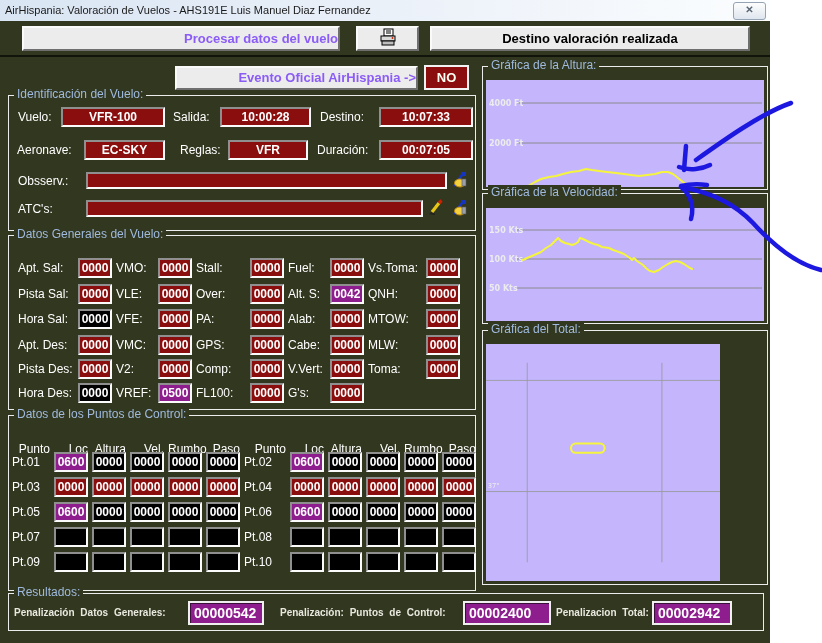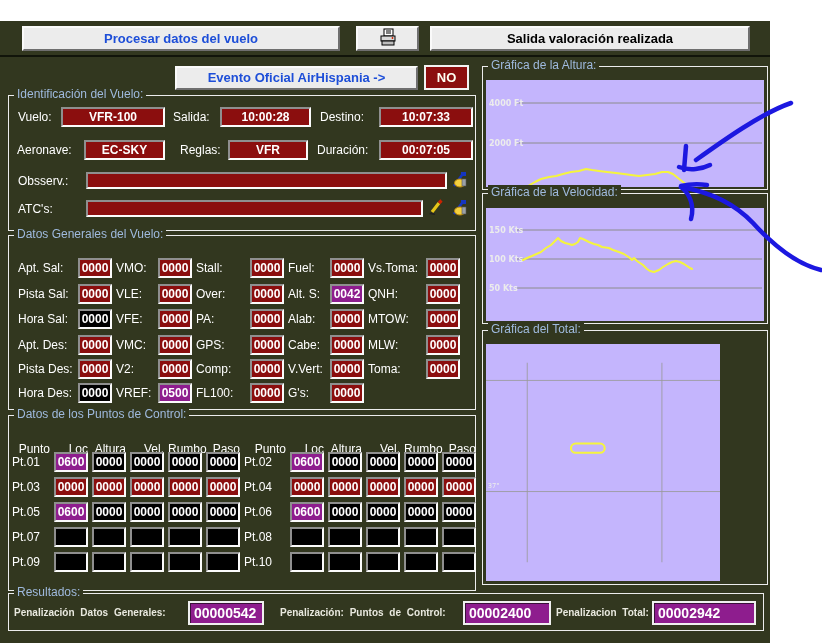--- a/index.html
+++ b/index.html
@@ -9,21 +9,21 @@
     background:linear-gradient(to right,#d9e5f3,#eef3fa 60%,#fbfdfe);
     border-bottom:1px solid #b9c5d4;}
   .title{position:absolute;left:5px;top:4px;font-size:11px;color:#1a1a1a;white-space:nowrap;}
   .close-btn{position:absolute;right:4px;top:2px;width:31px;height:16px;
     background:linear-gradient(#fdfdfd,#dfe6ef);border:1px solid #96a3b4;border-radius:3px;
     text-align:center;font-size:10px;line-height:14px;color:#5a6573;font-weight:bold;cursor:pointer;}
   .content{position:absolute;top:21px;left:0;width:770px;height:622px;background:#32371f;}
   .btn{position:absolute;box-sizing:border-box;background:#ececec;
     border:2px solid;border-color:#fafafa #6f6f6f #6f6f6f #fafafa;
     font-weight:bold;font-size:13px;text-align:center;color:#000;cursor:pointer;}
-  .btn.disabled{color:#1d4ed8;}
+  .btn.disabled{color:#8b5cf6;text-align:right;}
   #btn-procesar{left:22px;top:5px;width:318px;height:25px;line-height:21px;}
   #btn-print{left:356px;top:5px;width:63px;height:25px;line-height:18px;}
   #btn-aceptar{left:430px;top:5px;width:320px;height:25px;line-height:21px;}
   .sep{position:absolute;left:0;top:34px;width:770px;height:2px;background:#11140a;}
   #btn-evento{left:175px;top:45px;width:243px;height:24px;line-height:20px;}
   .no-box{position:absolute;left:424px;top:44px;width:45px;height:25px;box-sizing:border-box;
     background:#8b0e0e;border:2px solid #f2f2f2;color:#fffff2;font-weight:bold;
     font-size:13px;text-align:center;line-height:21px;}
   .group{position:absolute;border:1px solid #ececec;box-sizing:border-box;}
   .glegend{position:absolute;top:-9px;left:5px;background:#32371f;color:#9fbade;
@@ -65,47 +65,53 @@
   .pc-row .vb{box-sizing:border-box;height:20px;border:2px solid;
     border-color:#8f8f8f #fbfbfb #fbfbfb #8f8f8f;color:#fff;font-weight:bold;
     font-size:12px;text-align:center;line-height:16px;}
   .res-lbl{position:absolute;color:#e9e9df;font-size:10px;font-weight:bold;
     word-spacing:3px;white-space:nowrap;}
   .res-box{position:absolute;box-sizing:border-box;height:24px;background:#8e1d8e;
     border:2px solid #f0f0f0;box-shadow:inset 1px 1px 0 #3a0f3a;color:#fff;
     font-weight:bold;font-size:14px;line-height:20px;padding-left:4px;}
   #res0-l{left:14px;top:586px;} #res0-v{left:188px;top:580px;width:76px;}
   #res1-l{left:280px;top:586px;} #res1-v{left:463px;top:580px;width:88px;}
-  #res2-l{left:556px;top:586px;} #res2-v{left:652px;top:580px;width:104px;}
+  #res2-l{left:556px;top:586px;} #res2-v{left:652px;top:580px;width:80px;}
   .chart{position:absolute;background:#c4b5fd;}
   #ch-alt{left:486px;top:59px;width:278px;height:107px;}
   #ch-vel{left:486px;top:187px;width:278px;height:113px;}
   #ch-rum{left:486px;top:323px;width:234px;height:237px;}
   .chart svg{display:block;width:100%;height:100%;}
   #annotations{position:absolute;left:0;top:0;width:822px;height:643px;
     pointer-events:none;z-index:99;}
 </style>
 </head>
 <body>
 
 <div class="window">
+  <div class="titlebar">
+    <span class="title">AirHispania: Valoración de Vuelos - AHS191E Luis Manuel Diaz Fernandez</span>
+    <div class="close-btn">
+      <span>✕</span>
+    </div>
+  </div>
   <div class="content">
 
     <div class="btn disabled" id="btn-procesar">Procesar datos del vuelo</div>
     <div class="btn" id="btn-print">
       <svg width="22" height="19" viewBox="0 0 22 19">
         <rect x="7" y="1" width="9" height="7" fill="#ffffff" stroke="#000"></rect>
         <line x1="9" y1="3" x2="14" y2="3" stroke="#000"></line>
         <line x1="9" y1="5" x2="14" y2="5" stroke="#000"></line>
         <rect x="4" y="8" width="14" height="5" fill="#d9d9d9" stroke="#000"></rect>
         <circle cx="15.5" cy="10" r="0.9" fill="#cc2200"></circle>
         <rect x="5" y="13" width="12" height="4" fill="#bdbdbd" stroke="#000"></rect>
       </svg>
     </div>
-    <div class="btn" id="btn-aceptar">Salida valoración realizada</div>
+    <div class="btn" id="btn-aceptar">Destino valoración realizada</div>
     <div class="sep"></div>
 
     <div class="btn disabled" id="btn-evento">Evento Oficial AirHispania -&gt;</div>
     <div class="no-box">NO</div>
 
     <div class="group" id="g-id">
       <span class="glegend">Identificación del Vuelo:</span>
     </div>
     <span class="lbl" id="f0-l">Vuelo:</span>
     <div class="vbox bg-red" id="f0-v">VFR-100</div>

